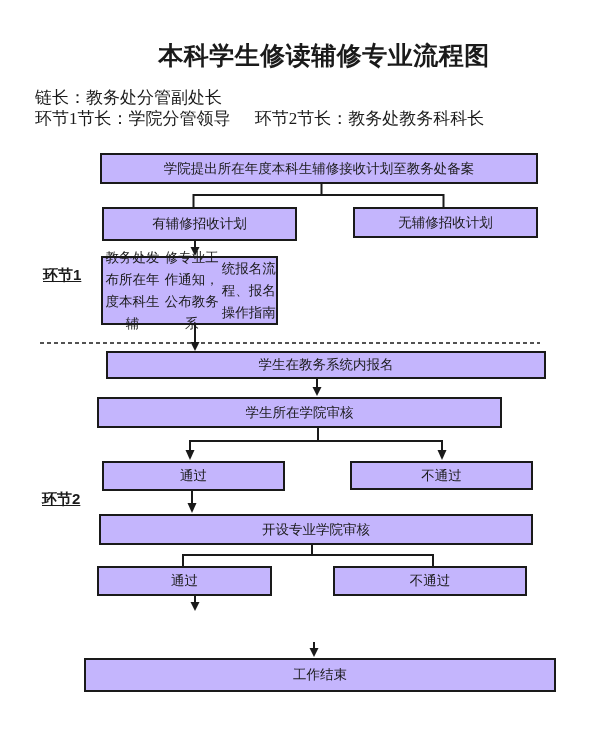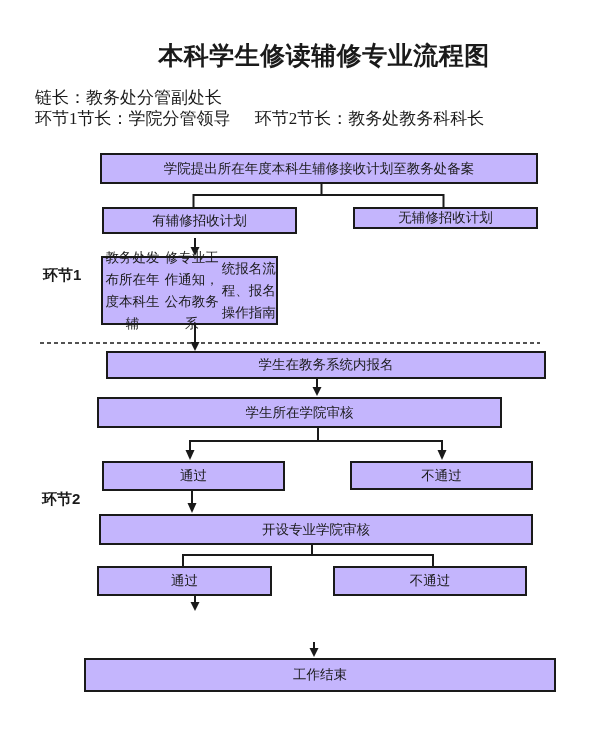--- a/index.html
+++ b/index.html
@@ -30,20 +30,21 @@
   }
   .hdr-line.l1 { top: 86px; }
   .hdr-line.l2 { top: 107px; }
   .hdr-line .part2 { margin-left: 20px; }
   .stage-label {
     position: absolute;
     font-size: 15px;
     font-weight: bold;
     font-family: "Liberation Sans", "DejaVu Sans", sans-serif;
     white-space: nowrap;
+    text-decoration: underline;
   }
   #stage1-label { left: 43px; top: 266px; }
   #stage2-label { left: 42px; top: 490px; }
   .flow-box {
     position: absolute;
     box-sizing: border-box;
     border: 2px solid #1a1a1a;
     background: #c4b5fd;
     display: flex;
     align-items: center;
@@ -124,23 +125,23 @@
   <div class="hdr-line l2">
     <span>环节1节长：学院分管领导</span>
     <span class="part2">环节2节长：教务处教务科科长</span>
   </div>
 
   <div class="stage-label" id="stage1-label">环节1</div>
   <div class="stage-label" id="stage2-label">环节2</div>
 
   <div class="flow-box" style="left:100px; top:153px; width:438px; height:31px;">学院提出所在年度本科生辅修接收计划至教务处备案</div>
 
-  <div class="flow-box" style="left:102px; top:207px; width:195px; height:27px;">有辅修招收计划</div>
+  <div class="flow-box" style="left:102px; top:207px; width:195px; height:34px;">有辅修招收计划</div>
 
-  <div class="flow-box" style="left:353px; top:207px; width:185px; height:22px;">无辅修招收计划</div>
+  <div class="flow-box" style="left:353px; top:207px; width:185px; height:31px;">无辅修招收计划</div>
 
   <div class="flow-box multiline" style="left:101px; top:256px; width:177px; height:69px;">
     <div>教务处发布所在年度本科生辅</div>
     <div>修专业工作通知，公布教务系</div>
     <div>统报名流程、报名操作指南</div>
   </div>
 
   <div class="flow-box" style="left:98px; top:351px; width:440px; height:28px;margin-left:8px;">学生在教务系统内报名</div>
 
   <div class="flow-box" style="left:97px; top:397px; width:405px; height:31px;">学生所在学院审核</div>

